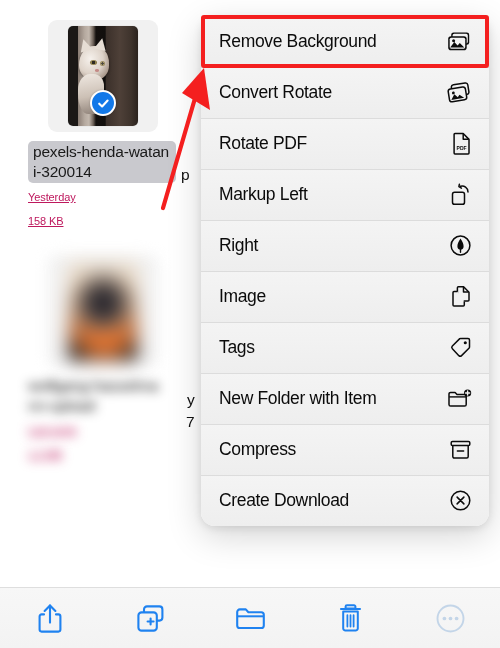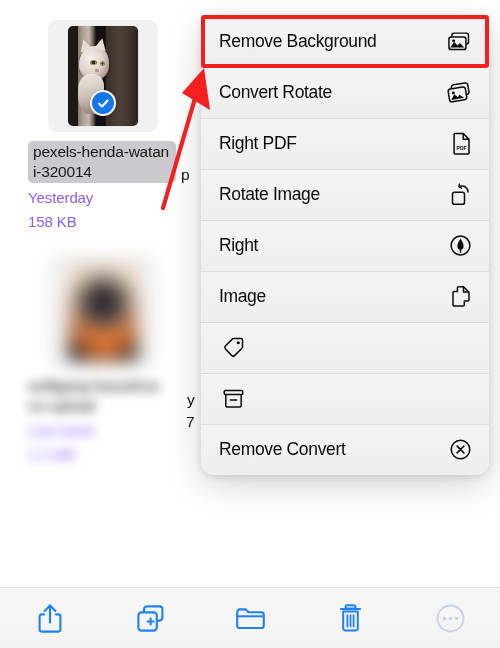--- a/index.html
+++ b/index.html
@@ -159,24 +159,25 @@
     word-break: break-all;
   }
   .file-name.selected {
     background: #c9c9ce;
     border-radius: 5px;
     padding: 1px 5px;
     color: #1a1a1a;
   }
   .file-meta {
     margin-top: 5px;
-    font-size: 15px;
+    font-size: 11px;
     line-height: 19px;
-    color: #8b5cf6;
+    color: #be185d;
     letter-spacing: -0.1px;
+    text-decoration: underline;
   }
 
   .blur-layer { filter: blur(7px); opacity: .95; }
   .blur-text  { filter: blur(5.5px); }
 
   
   .frag {
     position: absolute;
     font-size: 15.5px;
     color: #111;
@@ -348,33 +349,33 @@
             <rect x="5.2" y="2.0" width="16.6" height="11.6" rx="2.4" fill="none" stroke="#0b0b0b" stroke-width="1.5"></rect>
             <rect x="1.4" y="5.6" width="17.4" height="13" rx="2.6" fill="#f2f2f2" stroke="#0b0b0b" stroke-width="1.5"></rect>
             <path d="M3.2 16.6 L7.0 11.6 L10.0 15.0 L12.0 12.7 L16.2 16.6 Z" fill="#0b0b0b"></path>
             <circle cx="6.3" cy="10.1" r="1.4" fill="#0b0b0b"></circle>
           </g>
         </svg>
       </span>
     </div>
 
     <div class="menu-item">
-      <span class="menu-label">Right PDF</span>
+      <span class="menu-label">Rotate PDF</span>
       <span class="menu-icon">
         <svg width="20" height="23" viewBox="0 0 20 23" aria-hidden="true">
           <path d="M3 1.5 h8.2 L17 7.4 V21 a0.9 0.9 0 0 1-0.9 0.9 H3 a0.9 0.9 0 0 1-0.9-0.9 V2.4 A0.9 0.9 0 0 1 3 1.5 Z" fill="none" stroke="#0b0b0b" stroke-width="1.5" stroke-linejoin="round"></path>
           <path d="M11.2 1.7 V7.3 H16.8" fill="none" stroke="#0b0b0b" stroke-width="1.5" stroke-linejoin="round"></path>
           <text x="9.6" y="18.1" font-family="Liberation Sans, sans-serif" font-size="5" font-weight="bold" fill="#0b0b0b" text-anchor="middle">PDF</text>
         </svg>
       </span>
     </div>
 
 
     <div class="menu-item">
-      <span class="menu-label">Rotate Image</span>
+      <span class="menu-label">Markup Left</span>
       <span class="menu-icon">
         <svg width="23" height="23" viewBox="0 0 23 23" aria-hidden="true">
           <g transform="scale(-1,1) translate(-23,0)">
             <rect x="7.5" y="9.3" width="12" height="12" rx="2.1" fill="none" stroke="#0b0b0b" stroke-width="1.5"></rect>
             <path d="M4.0 9.0 C4.0 4.6 8.0 2.2 11.6 3.3" fill="none" stroke="#0b0b0b" stroke-width="1.5" stroke-linecap="round"></path>
             <path d="M12.6 1.2 L13.1 3.6 L10.6 5.1" fill="none" stroke="#0b0b0b" stroke-width="1.5" stroke-linecap="round" stroke-linejoin="round"></path>
           </g>
         </svg>
       </span>
     </div>
@@ -395,43 +396,58 @@
       <span class="menu-icon">
         <svg width="22" height="23" viewBox="0 0 22 23" aria-hidden="true">
           <path d="M8.4 1.8 h5.2 L19 7.2 V15.0 a1 1 0 0 1-1 1 H8.4 a1 1 0 0 1-1-1 V2.8 a1 1 0 0 1 1-1 Z" fill="none" stroke="#0b0b0b" stroke-width="1.5" stroke-linejoin="round"></path>
           <path d="M13.5 2.0 V7.1 H18.7" fill="none" stroke="#0b0b0b" stroke-width="1.5" stroke-linejoin="round"></path>
           <path d="M14.3 16.2 V20.0 a1 1 0 0 1-1 1 H4.0 a1 1 0 0 1-1-1 V7.6 a1 1 0 0 1 1-1 H7.4" fill="#f2f2f2" stroke="#0b0b0b" stroke-width="1.5" stroke-linejoin="round"></path>
         </svg>
       </span>
     </div>
 
     <div class="menu-item">
+      <span class="menu-label">Tags</span>
       <span class="menu-icon">
         <svg width="23" height="23" viewBox="0 0 23 23" aria-hidden="true">
           <path d="M12.2 2.6 H19.0 a1.5 1.5 0 0 1 1.5 1.5 V10.9 a1.9 1.9 0 0 1-0.56 1.34
                    l-7.4 7.4 a1.9 1.9 0 0 1-2.68 0 L3.37 12.7 a1.9 1.9 0 0 1 0-2.68
                    l7.4-7.4 A1.9 1.9 0 0 1 12.2 2.6 Z" fill="none" stroke="#0b0b0b" stroke-width="1.5" stroke-linejoin="round"></path>
           <circle cx="16.3" cy="6.7" r="1.55" fill="#0b0b0b"></circle>
         </svg>
       </span>
     </div>
 
-
-    <div class="menu-item">
+    <div class="menu-item">
+      <span class="menu-label">New Folder with Item</span>
+      <span class="menu-icon">
+        <svg width="25" height="21" viewBox="0 0 25 21" aria-hidden="true">
+          <path d="M2.0 6.0 a1.6 1.6 0 0 1 1.6-1.6 H8.1 l1.9 2.0 H17.6
+                   a1.6 1.6 0 0 1 1.6 1.6 V16.4 a1.6 1.6 0 0 1-1.6 1.6 H3.6
+                   A1.6 1.6 0 0 1 2.0 16.4 Z" fill="none" stroke="#0b0b0b" stroke-width="1.5" stroke-linejoin="round"></path>
+          <path d="M2.2 8.9 H19.0" stroke="#0b0b0b" stroke-width="1.4"></path>
+          <circle cx="20.6" cy="5.0" r="3.6" fill="#0b0b0b"></circle>
+          <path d="M20.6 2.9 V7.1 M18.5 5.0 H22.7" stroke="#f2f2f2" stroke-width="1.4" stroke-linecap="round"></path>
+        </svg>
+      </span>
+    </div>
+
+    <div class="menu-item">
+      <span class="menu-label">Compress</span>
       <span class="menu-icon">
         <svg width="23" height="22" viewBox="0 0 23 22" aria-hidden="true">
           <rect x="2.2" y="2.4" width="18.6" height="4.2" rx="1.3" fill="none" stroke="#0b0b0b" stroke-width="1.5"></rect>
           <path d="M3.8 6.8 V17.6 a1.5 1.5 0 0 0 1.5 1.5 H17.7 a1.5 1.5 0 0 0 1.5-1.5 V6.8" fill="none" stroke="#0b0b0b" stroke-width="1.5" stroke-linejoin="round"></path>
           <path d="M8.4 12.0 H14.6" stroke="#0b0b0b" stroke-width="1.5" stroke-linecap="round"></path>
         </svg>
       </span>
     </div>
 
     <div class="menu-item">
-      <span class="menu-label">Remove Convert</span>
+      <span class="menu-label">Create Download</span>
       <span class="menu-icon">
         <svg width="23" height="23" viewBox="0 0 23 23" aria-hidden="true">
           <circle cx="11.5" cy="11.5" r="9.3" fill="none" stroke="#0b0b0b" stroke-width="1.5"></circle>
           <path d="M8.1 8.1 L14.9 14.9 M14.9 8.1 L8.1 14.9" stroke="#0b0b0b" stroke-width="1.5" stroke-linecap="round"></path>
         </svg>
       </span>
     </div>
   </div>
 
   <div class="hilite-box"></div>

